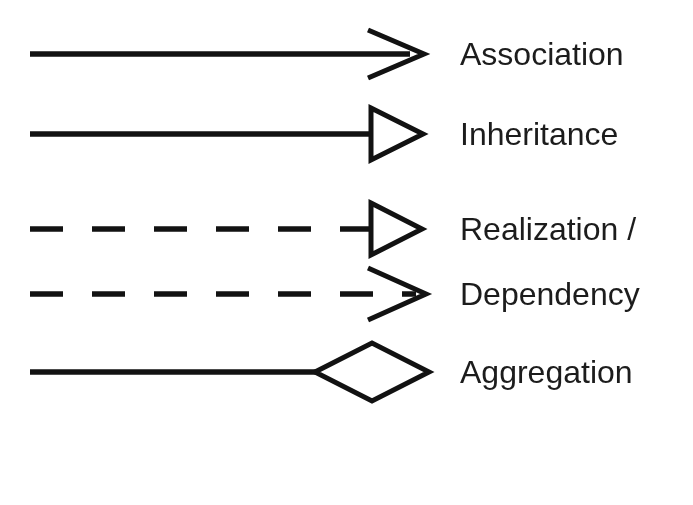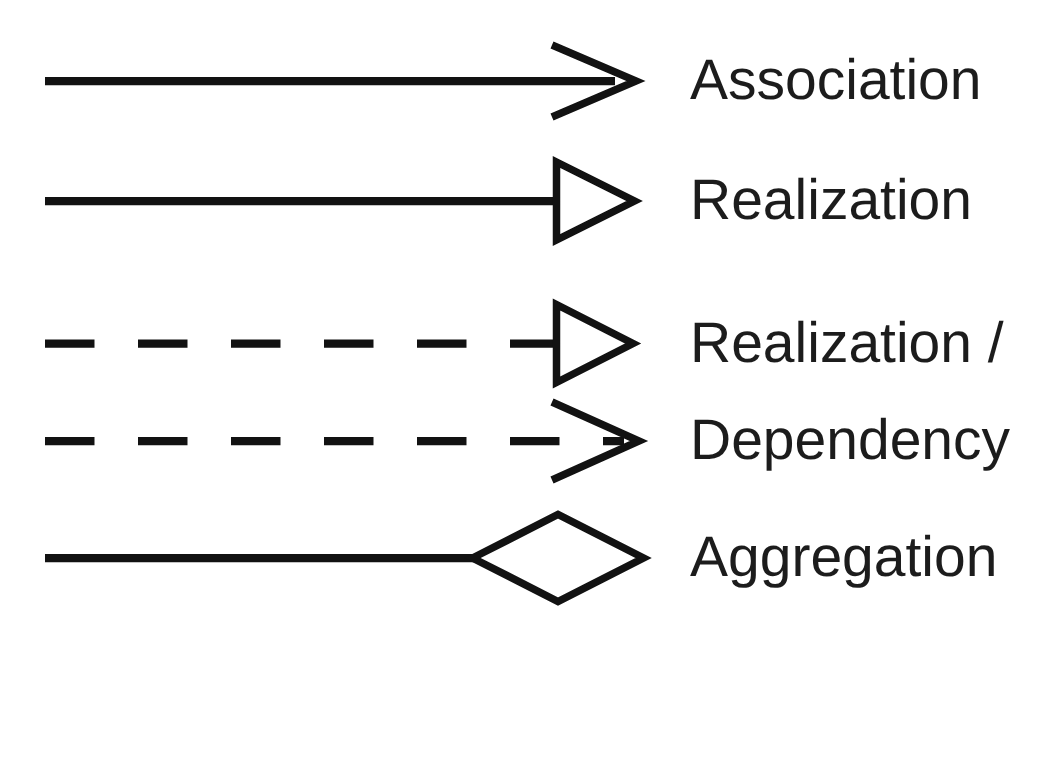--- a/index.html
+++ b/index.html
@@ -30,21 +30,21 @@
     display: block;
   }
   .label {
     position: absolute;
     left: 460px;
     top: 0;
     height: 100%;
     display: flex;
     flex-direction: column;
     justify-content: center;
-    font-size: 38px;
+    font-size: 32px;
     line-height: 1.34;
     color: #1c1c1c;
     white-space: nowrap;
   }
   .stroke {
     stroke: #121212;
     stroke-width: 5.5;
     fill: none;
   }
   .head-stroke {
@@ -68,21 +68,21 @@
       <polyline class="head-stroke fill-none" points="368,10 424,34 368,58"></polyline>
     </svg>
     <div class="label">Association</div>
   </div>
 
   <div class="row" style="top:100px">
     <svg class="arrow-svg" viewBox="0 0 445 68" aria-hidden="true">
       <line class="stroke" x1="30" y1="34" x2="372" y2="34"></line>
       <polygon class="head-stroke fill-white" points="371,8 423,34 371,60"></polygon>
     </svg>
-    <div class="label">Realization</div>
+    <div class="label">Inheritance</div>
   </div>
 
   <div class="row" style="top:195px">
     <svg class="arrow-svg" viewBox="0 0 445 68" aria-hidden="true">
       <line class="stroke dashed" x1="30" y1="34" x2="370" y2="34"></line>
       <polygon class="head-stroke fill-white" points="371,8 422,34 371,60"></polygon>
     </svg>
     <div class="label">
       <span>Realization /</span>
     </div>

